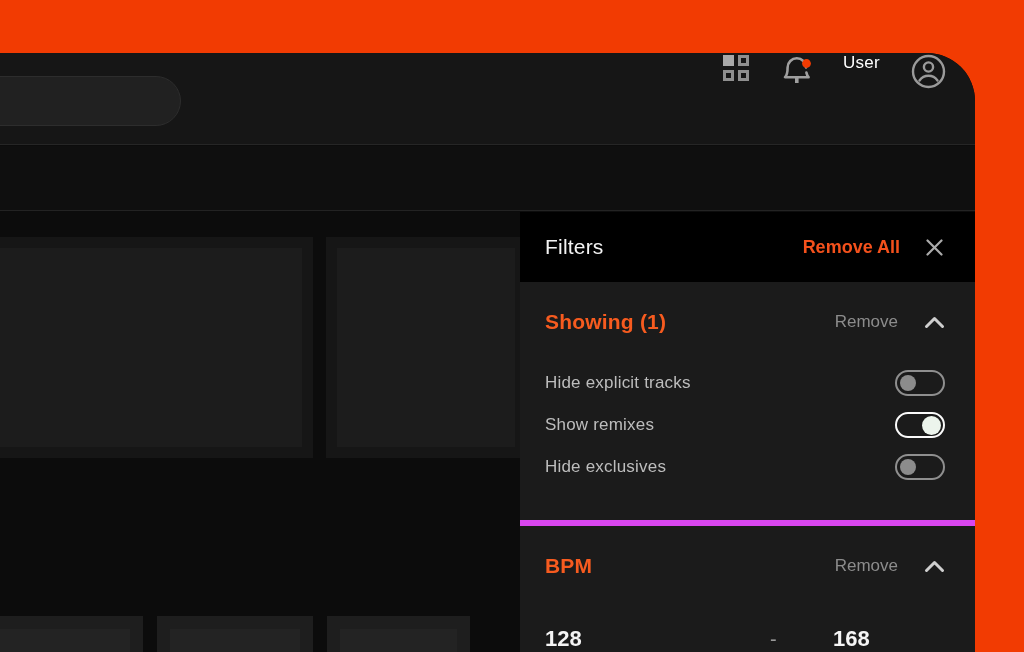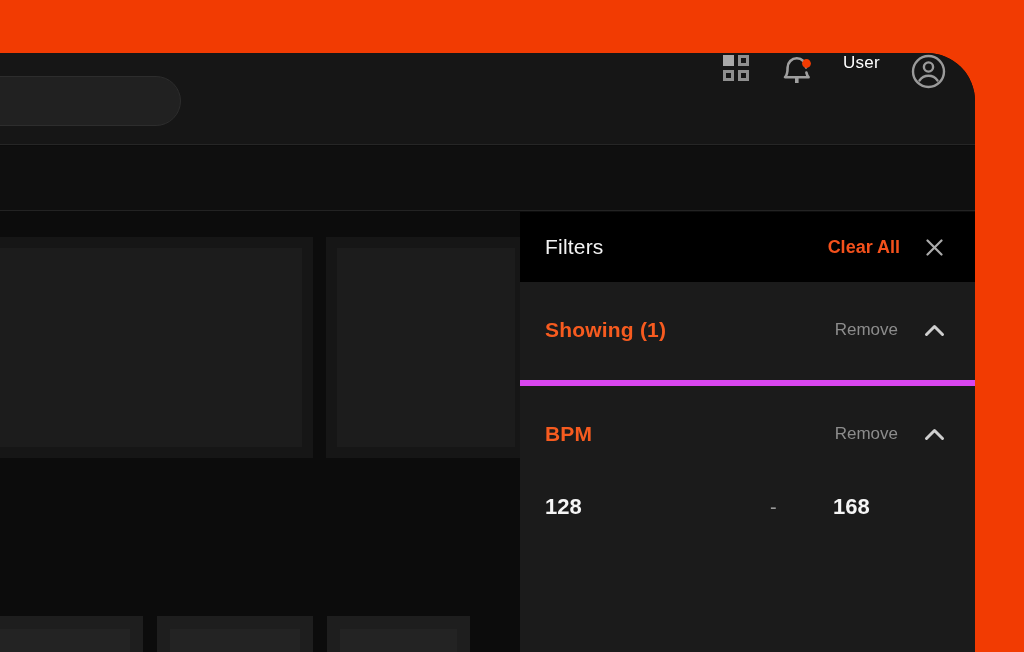--- a/index.html
+++ b/index.html
@@ -50,21 +50,21 @@
     background:#1B1B1B;
   }
   .panel-header {
     height:70px; background:#000000;
     display:flex; align-items:center; padding:0 30px 0 25px;
   }
   .panel-title { color:#F3F3F3; font-size:21px; font-weight:500; letter-spacing:0.2px; }
   .clear-all { margin-left:auto; color:#F4511C; font-size:18px; font-weight:700; cursor:pointer; }
   .close-x { margin-left:24px; cursor:pointer; display:flex; }
   .section { padding:0 30px 0 25px; }
-  .section-head { display:flex; align-items:center; margin-top:34px; height:28px; }
+  .section-head { display:flex; align-items:center; margin-top:26px; height:28px; }
   .section-title { font-size:21px; font-weight:700; color:#F75B1F; letter-spacing:0.2px; }
   .remove-btn { margin-left:auto; color:#8C8C8C; font-size:17px; cursor:pointer; }
   .chevron { margin-left:26px; cursor:pointer; display:flex; }
   .toggles { margin-top:30px; }
   .toggle-row { display:flex; align-items:center; height:34px; margin-bottom:8px; }
   .toggle-label { color:#BDBDBD; font-size:17px; letter-spacing:0.2px; }
   .switch {
     margin-left:auto; width:50px; height:26px; border-radius:14px;
     border:2px solid #8F8F8F; position:relative; cursor:pointer;
   }
@@ -133,39 +133,59 @@
         <div class="inner"></div>
       </div>
     <div class="card card-b card-b3">
         <div class="inner"></div>
       </div>
 
     <div class="panel">
 
       <div class="panel-header">
         <span class="panel-title">Filters</span>
-        <span class="clear-all">Clear All</span>
+        <span class="clear-all">Remove All</span>
         <span class="close-x">
           <svg width="21" height="21" viewBox="0 0 21 21">
             <path d="M3.5 3.5 L17.5 17.5 M17.5 3.5 L3.5 17.5" stroke="#ABABAB" stroke-width="2.2" stroke-linecap="round"></path>
           </svg>
         </span>
       </div>
 
       <div class="section">
         <div class="section-head">
           <span class="section-title">Showing (1)</span>
           <span class="remove-btn">Remove</span>
           <span class="chevron">
             <svg width="21" height="13" viewBox="0 0 21 13">
               <path d="M2.5 10.5 L10.5 2.5 L18.5 10.5" fill="none" stroke="#CFCFCF" stroke-width="3" stroke-linecap="round" stroke-linejoin="round"></path>
             </svg>
           </span>
         </div>
 
+        <div class="toggles">
+          <div class="toggle-row">
+            <span class="toggle-label">Hide explicit tracks</span>
+            <span class="switch">
+                <span class="knob"></span>
+              </span>
+          </div>
+          <div class="toggle-row">
+            <span class="toggle-label">Show remixes</span>
+            <span class="switch on">
+                <span class="knob"></span>
+              </span>
+          </div>
+          <div class="toggle-row">
+            <span class="toggle-label">Hide exclusives</span>
+            <span class="switch">
+                <span class="knob"></span>
+              </span>
+          </div>
+        </div>
       </div>
 
       <div class="section section-bpm">
         <div class="section-head">
           <span class="section-title">BPM</span>
           <span class="remove-btn">Remove</span>
           <span class="chevron">
             <svg width="21" height="13" viewBox="0 0 21 13">
               <path d="M2.5 10.5 L10.5 2.5 L18.5 10.5" fill="none" stroke="#CFCFCF" stroke-width="3" stroke-linecap="round" stroke-linejoin="round"></path>
             </svg>

